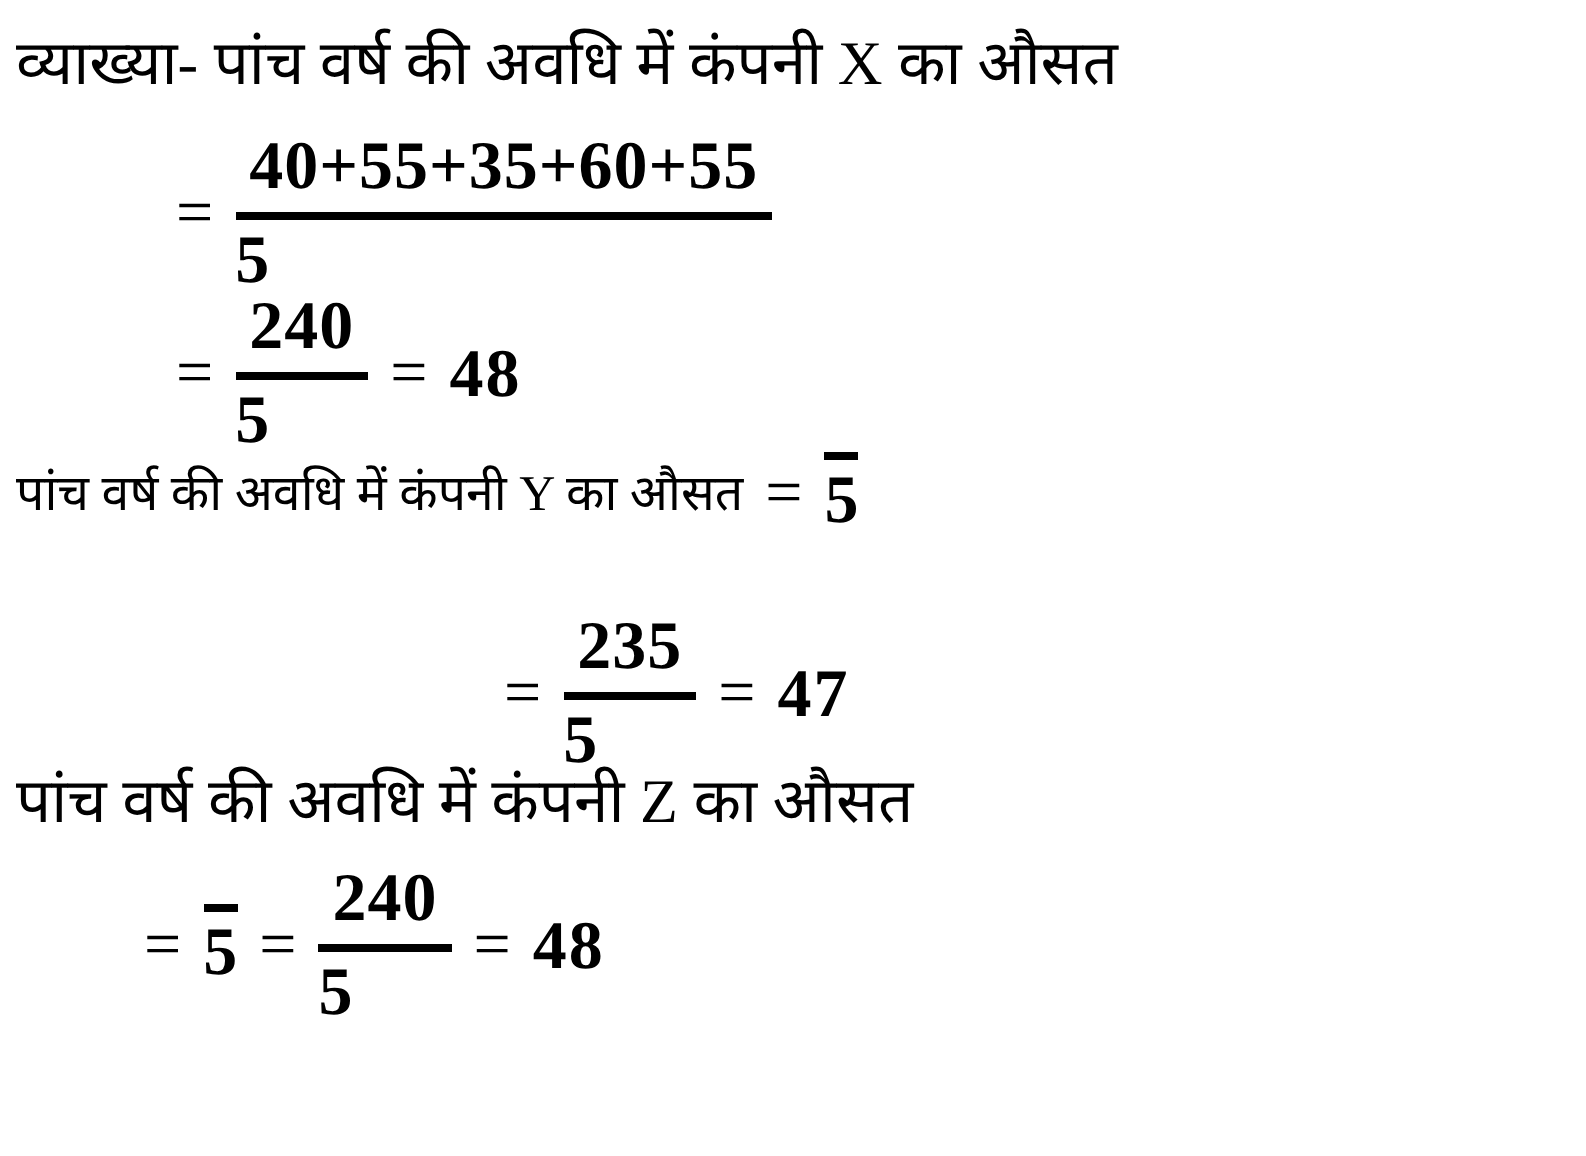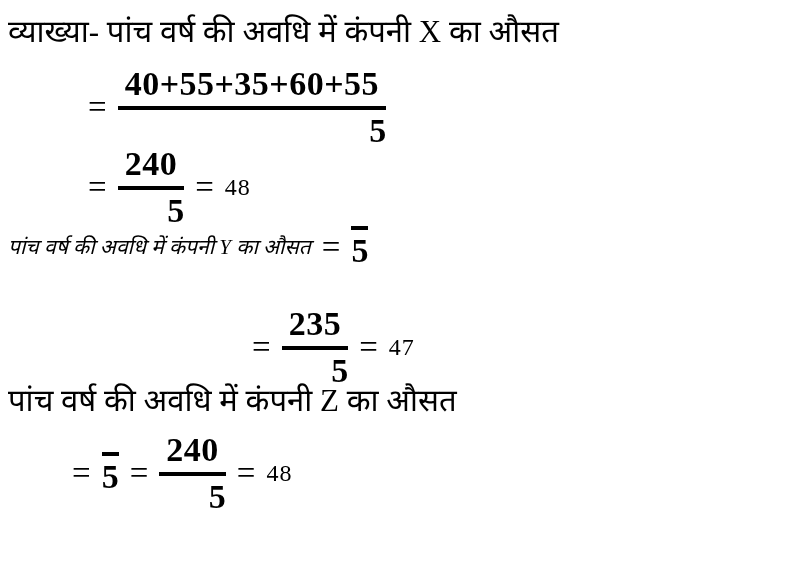--- a/index.html
+++ b/index.html
@@ -24,39 +24,38 @@
     color: #000000;
   }
   .math-row {
     position: absolute;
     display: flex;
     align-items: center;
     gap: 9px;
     white-space: nowrap;
   }
   .math-row .hindi-inline {
-    font-size: 21px;
+    font-size: 25px;
     line-height: 1.3;
-    font-style: italic;
   }
   .eq {
     font-size: 33px;
     font-weight: 400;
     padding: 0 2px;
   }
   .result {
-    font-size: 24px;
-    font-weight: 400;
+    font-size: 34px;
+    font-weight: 700;
     letter-spacing: 1px;
   }
   .frac {
     display: inline-flex;
     flex-direction: column;
     align-items: center;
-    text-align: right;
+    text-align: left;
     font-weight: 700;
     vertical-align: middle;
   }
   .frac .num {
     display: block;
     font-size: 34px;
     line-height: 1.08;
     padding: 0 7px 3px 7px;
     letter-spacing: 0.5px;
   }

